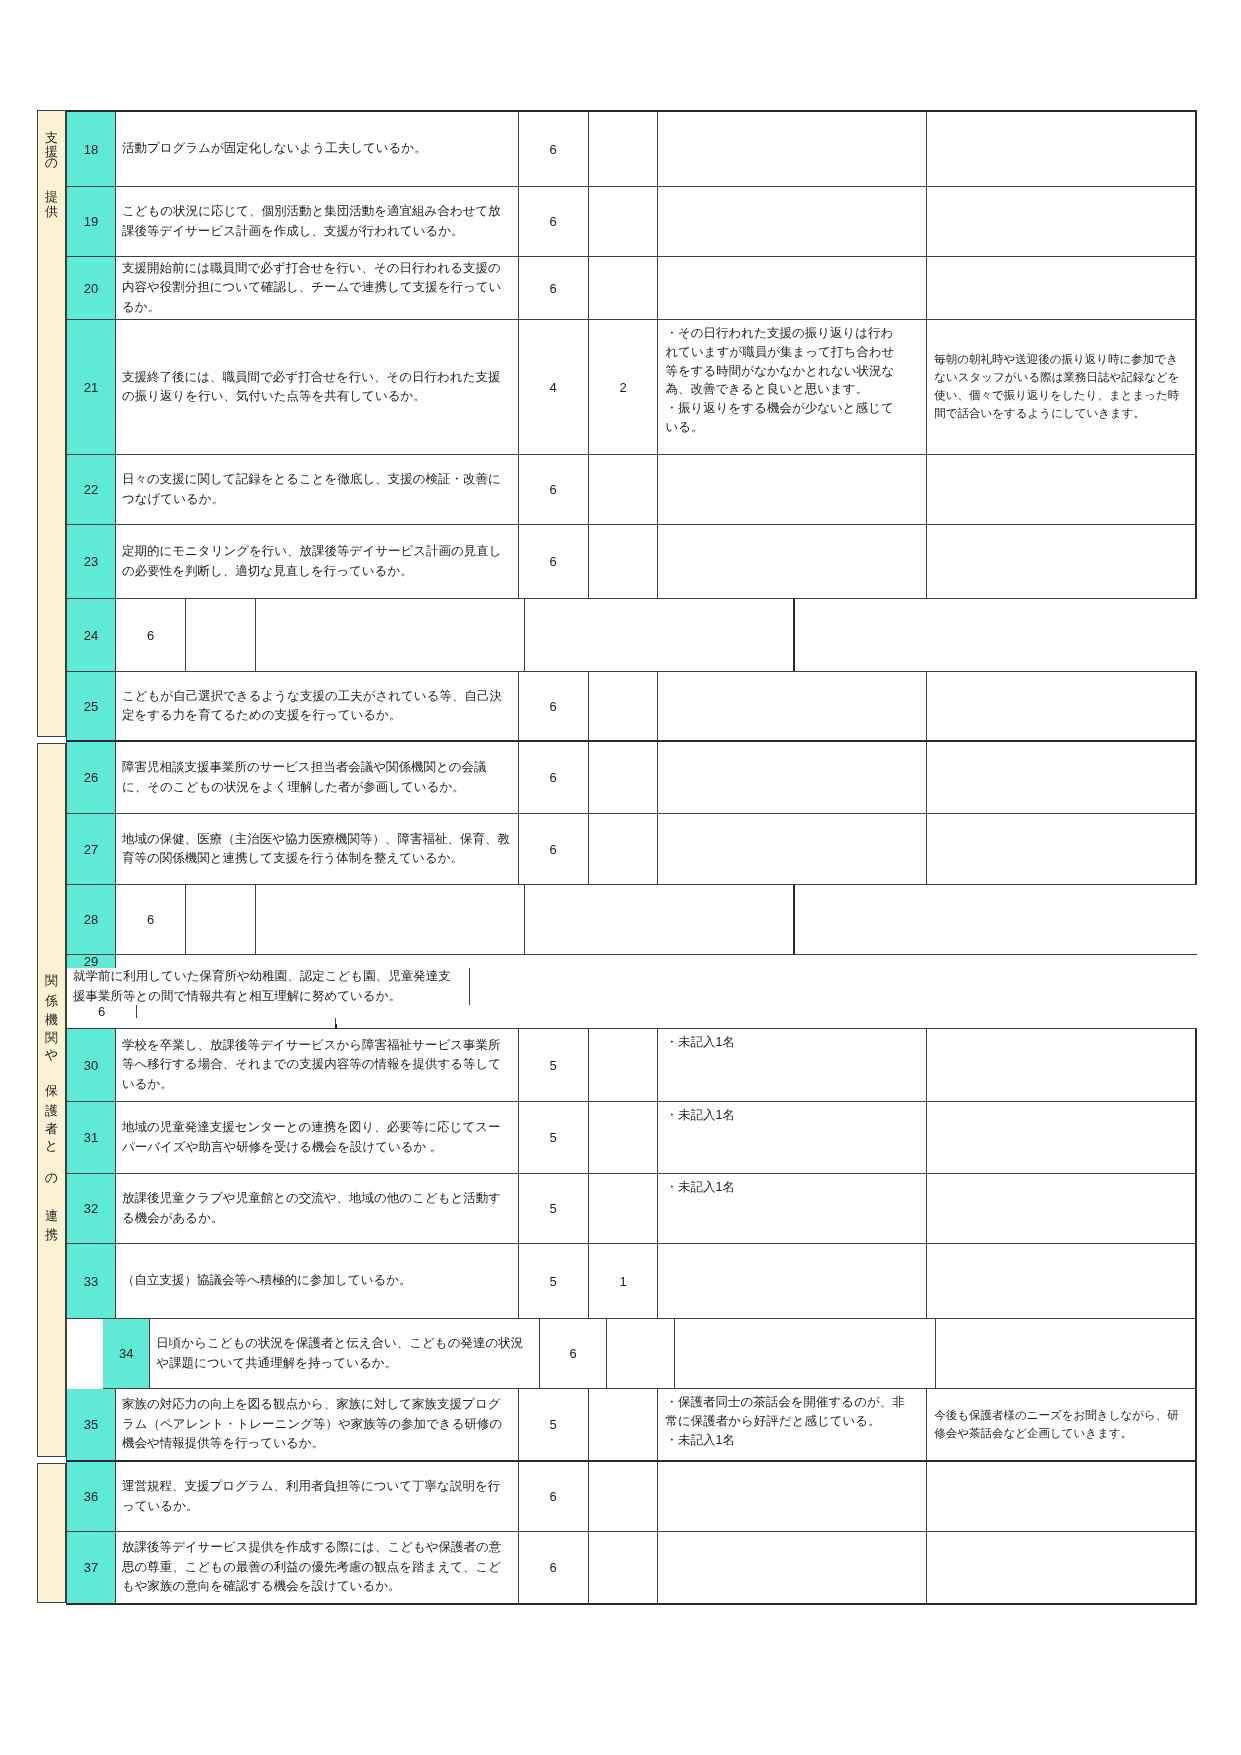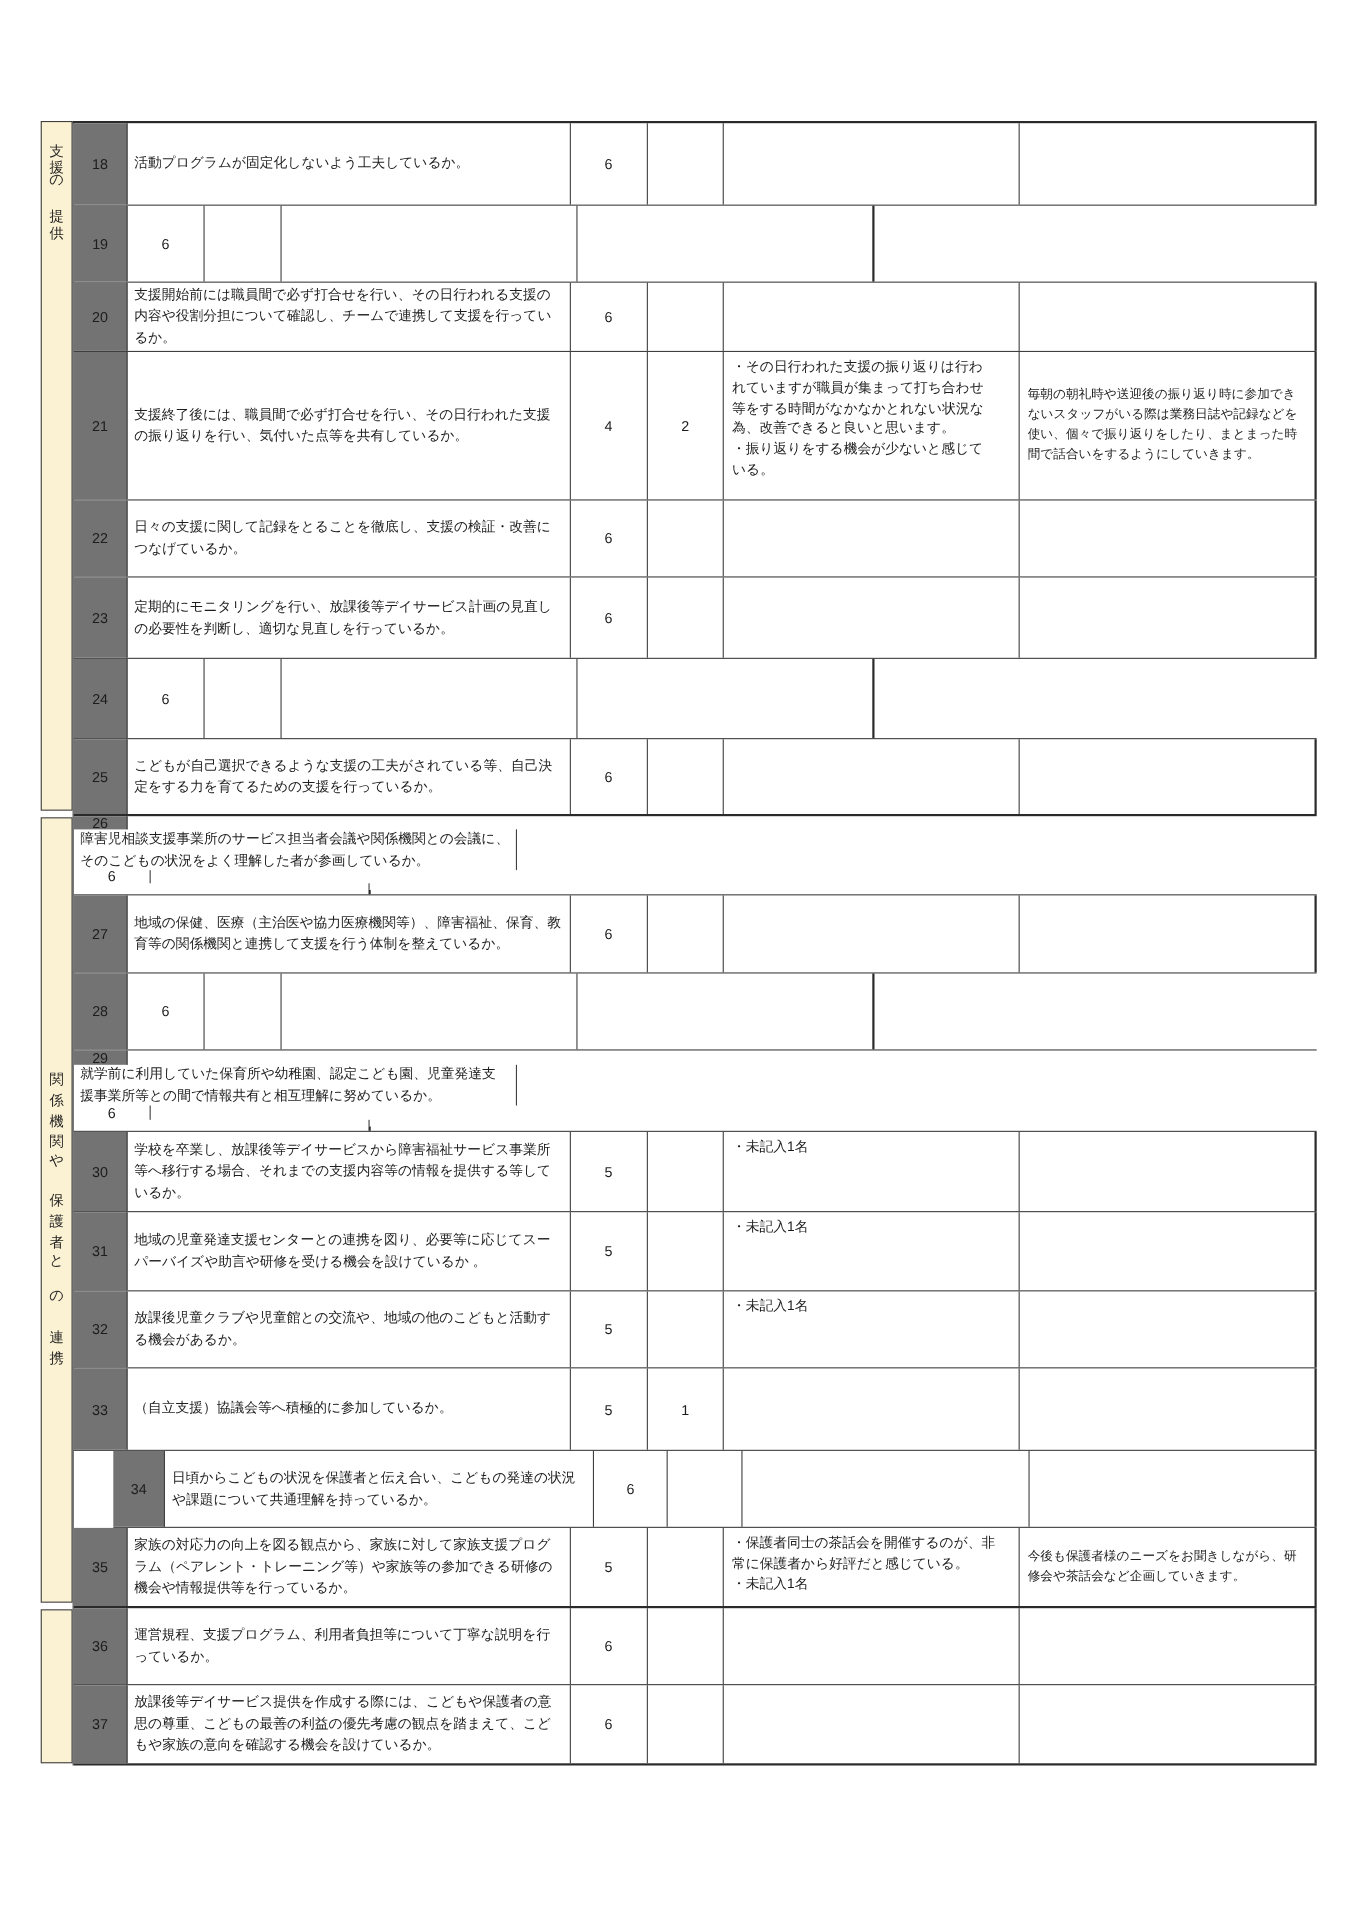--- a/index.html
+++ b/index.html
@@ -28,21 +28,21 @@
   .grid {
     position:absolute; left:29px; top:0; width:1131px; box-sizing:border-box;
     border-top:2px solid #2a2a2a; border-left:1px solid #3f3f3f;
   }
   .row { display:flex; box-sizing:border-box; border-bottom:1px solid #3f3f3f; }
   .row.sec-end { border-bottom:2px solid #2a2a2a; }
   .row.tbl-end { border-bottom:2px solid #2a2a2a; }
   .cell { box-sizing:border-box; border-right:1px solid #3f3f3f; overflow:hidden; }
   .cell.last { border-right:2px solid #2a2a2a; }
   .c-num {
-    width:49px; background:#737373;
+    width:49px; background:#5eead4;
     display:flex; align-items:center; justify-content:center; font-size:13px;
   }
   .c-q {
     width:403px; display:flex; align-items:center;
     padding:2px 6px; font-size:12.5px; line-height:1.55; text-align:left;
   }
   .c-yes,.c-no {
     width:70px; display:flex; align-items:center; justify-content:center; font-size:13px;
   }
   .c-com {
@@ -73,20 +73,21 @@
       <div class="row" style="height: 75px;">
         <div class="cell c-num">18</div>
         <div class="cell c-q">活動プログラムが固定化しないよう工夫しているか。</div>
         <div class="cell c-yes">6</div>
         <div class="cell c-no"></div>
         <div class="cell c-com"></div>
         <div class="cell c-imp last"></div>
       </div>
       <div class="row" style="height: 70px;">
         <div class="cell c-num">19</div>
+        <div class="cell c-q">こどもの状況に応じて、個別活動と集団活動を適宜組み合わせて放課後等デイサービス計画を作成し、支援が行われているか。</div>
         <div class="cell c-yes">6</div>
         <div class="cell c-no"></div>
         <div class="cell c-com"></div>
         <div class="cell c-imp last"></div>
       </div>
       <div class="row" style="height: 63px;">
         <div class="cell c-num">20</div>
         <div class="cell c-q">支援開始前には職員間で必ず打合せを行い、その日行われる支援の内容や役割分担について確認し、チームで連携して支援を行っているか。</div>
         <div class="cell c-yes">6</div>
         <div class="cell c-no"></div>
@@ -126,21 +127,21 @@
         <div class="cell c-imp last"></div>
       </div>
       <div class="row sec-end" style="height: 70px;">
         <div class="cell c-num">25</div>
         <div class="cell c-q">こどもが自己選択できるような支援の工夫がされている等、自己決定をする力を育てるための支援を行っているか。</div>
         <div class="cell c-yes">6</div>
         <div class="cell c-no"></div>
         <div class="cell c-com"></div>
         <div class="cell c-imp last"></div>
       </div>
-      <div class="row" style="height: 72px; flex-direction: column;">
+      <div class="row" style="height: 72px;">
         <div class="cell c-num">26</div>
         <div class="cell c-q">障害児相談支援事業所のサービス担当者会議や関係機関との会議に、そのこどもの状況をよく理解した者が参画しているか。</div>
         <div class="cell c-yes">6</div>
         <div class="cell c-no"></div>
         <div class="cell c-com"></div>
         <div class="cell c-imp last"></div>
       </div>
       <div class="row" style="height: 71px;">
         <div class="cell c-num">27</div>
         <div class="cell c-q">地域の保健、医療（主治医や協力医療機関等）、障害福祉、保育、教育等の関係機関と連携して支援を行う体制を整えているか。</div>

